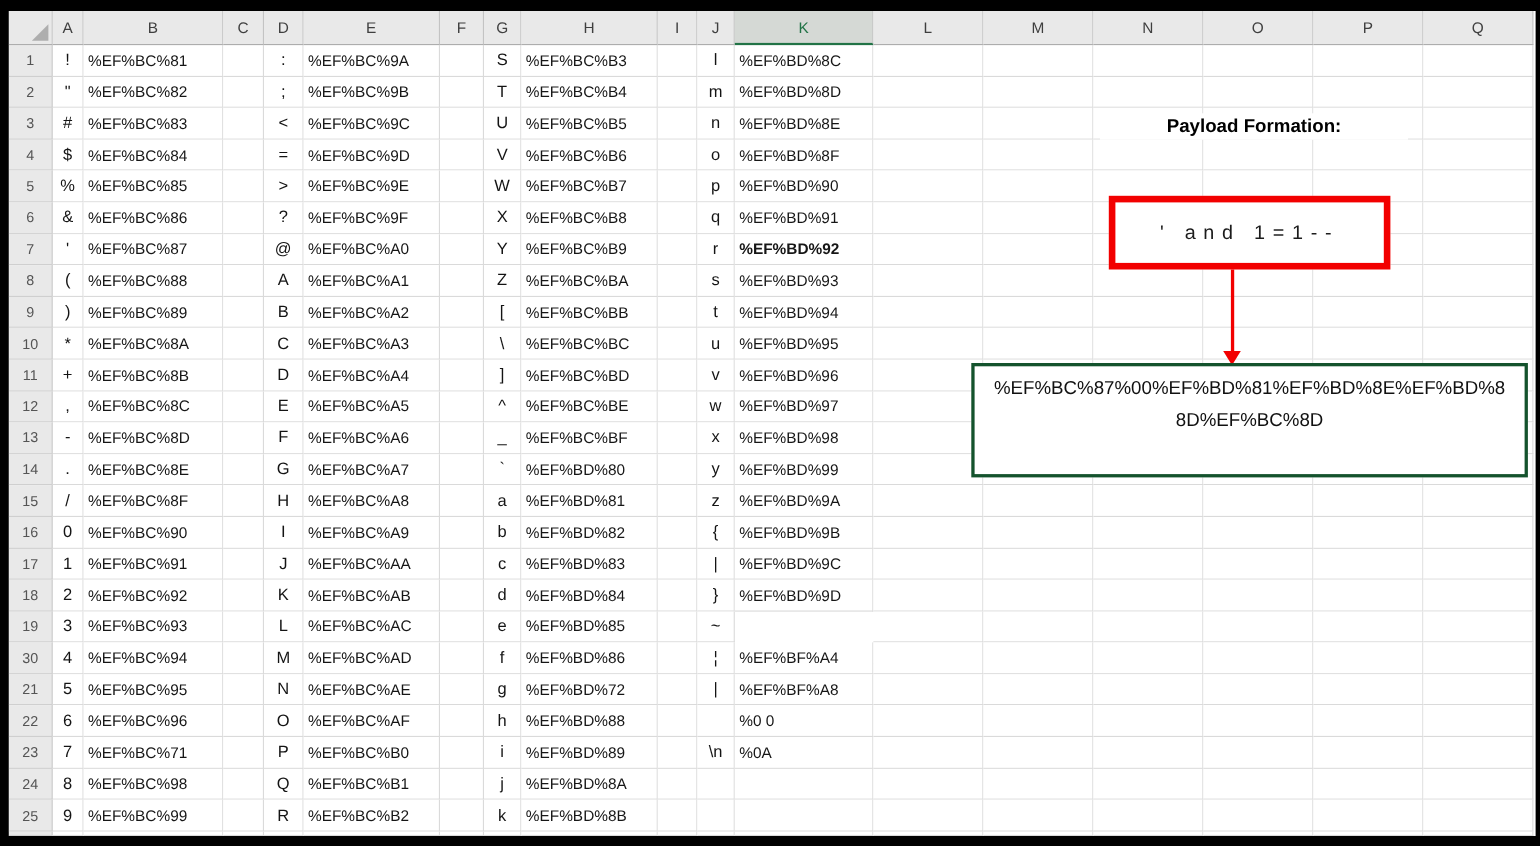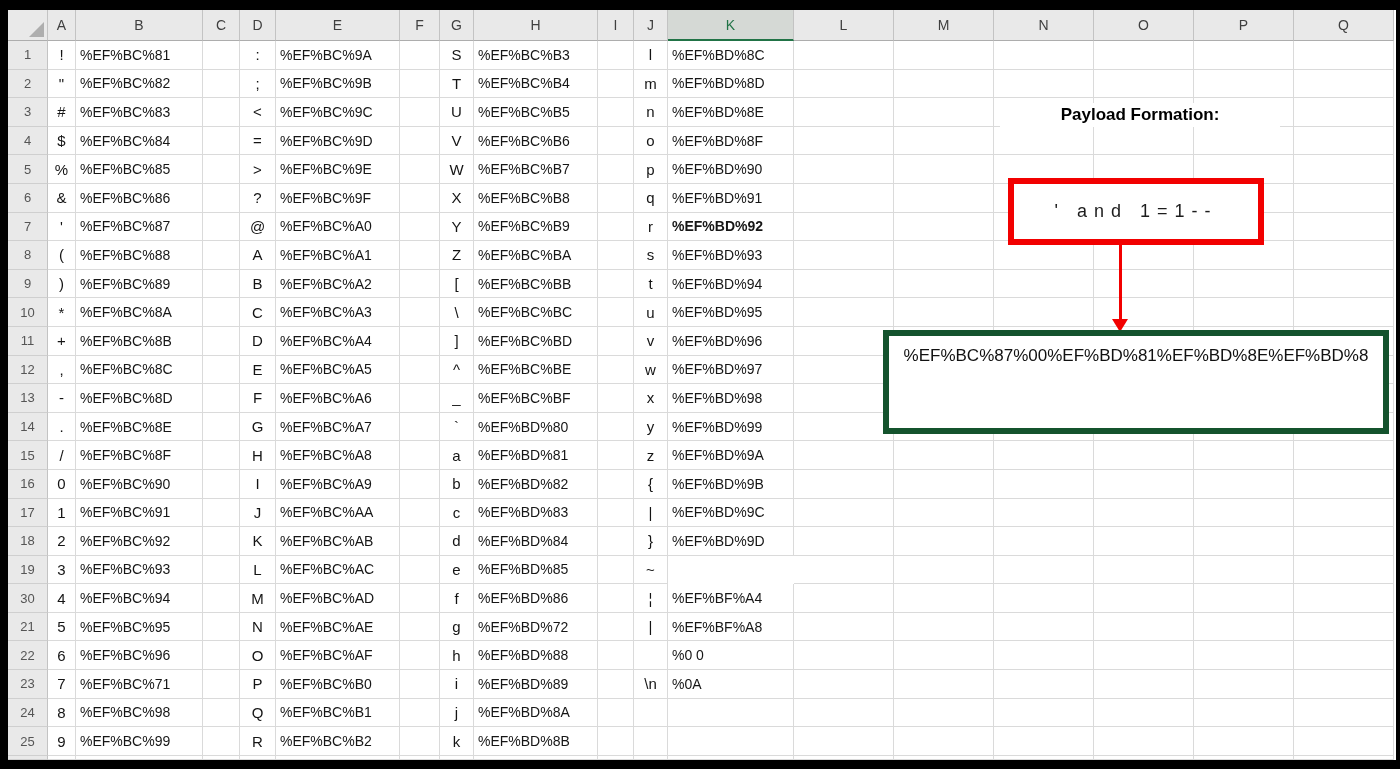--- a/index.html
+++ b/index.html
@@ -26,21 +26,21 @@
   .overlay{position:absolute;inset:0;pointer-events:none;}
   .anno-title{position:absolute;left:1000px;top:103px;width:280px;height:24px;background:#fff;
     text-align:center;font-size:17px;font-weight:bold;color:#000;line-height:24px;}
   .box1{position:absolute;left:1008px;top:178px;width:256px;height:67px;box-sizing:border-box;
     border:6px solid #f20000;background:#fff;display:flex;align-items:center;justify-content:center;
     font-size:18px;letter-spacing:7px;color:#1c1c1c;}
   .arrow-line{position:absolute;left:1119px;top:245px;width:3px;height:76px;background:#f20000;}
   .arrow-head{position:absolute;left:1112px;top:319px;width:0;height:0;
     border-left:8px solid transparent;border-right:8px solid transparent;border-top:13px solid #f20000;}
   .box2{position:absolute;left:883px;top:330px;width:506px;height:104px;box-sizing:border-box;
-    border:6px solid #14532d;background:#fff;text-align:center;font-size:17px;line-height:29px;
+    border:3px solid #14532d;background:#fff;text-align:center;font-size:17px;line-height:29px;
     color:#111;padding-top:5px;}
 </style>
 </head>
 <body>
 
 <div class="stage">
   <div class="sheet">
     <div class="hrow" id="headerRow">
         <div class="hcell corner" style="width: 40px;">
           <div class="tri"></div>
@@ -588,15 +588,16 @@
   </div>
   <div class="overlay">
     <div class="anno-title">Payload Formation:</div>
     <div class="box1">
       <span>' and 1=1--</span>
     </div>
     <div class="arrow-line"></div>
     <div class="arrow-head"></div>
     <div class="box2" id="payloadBox">
         <div>%EF%BC%87%00%EF%BD%81%EF%BD%8E%EF%BD%8</div>
+        <div>8D%EF%BC%8D</div>
       </div>
   </div>
 </div>
 
 </body></html>

